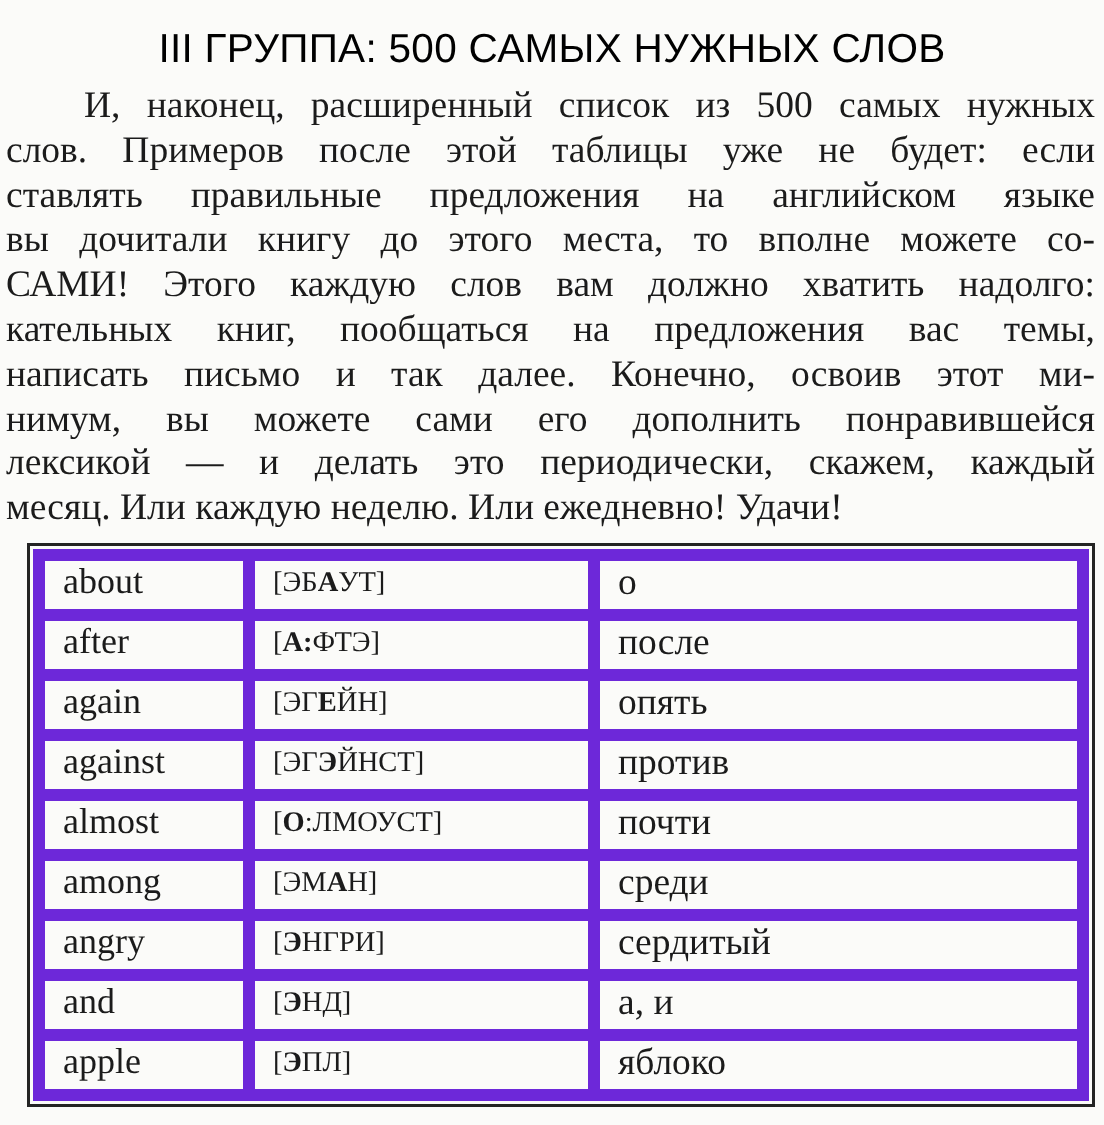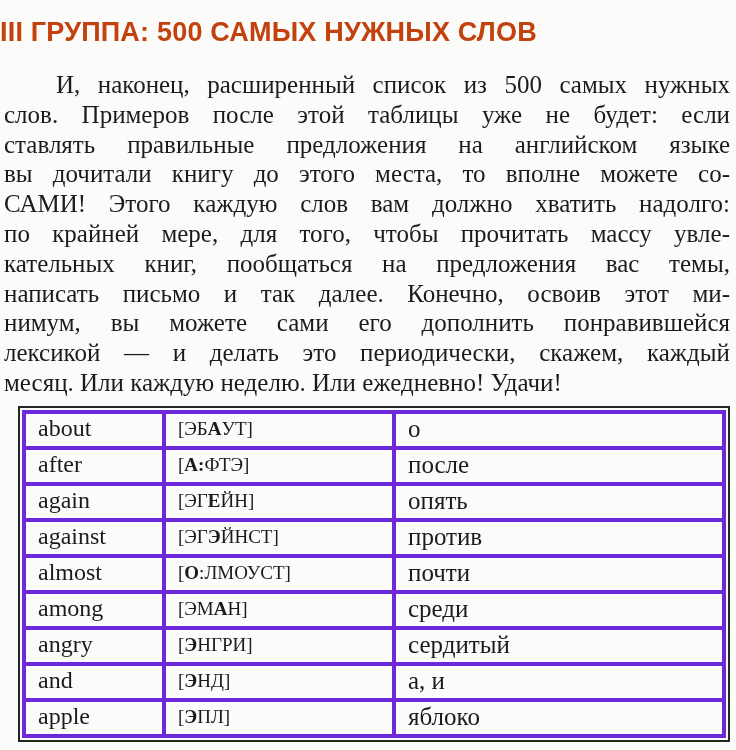--- a/index.html
+++ b/index.html
@@ -13,29 +13,29 @@
     height: 750px;
     background: #fbfbf9;
     color: #1b1b1b;
     font-family: "Liberation Serif", serif;
     overflow: hidden;
   }
   .title {
     margin: 0;
     padding-top: 17px;
     font-family: "Liberation Sans", sans-serif;
-    font-weight: bold;
+    font-weight: normal;
     font-size: 27px;
     line-height: 30px;
-    text-align: left;
+    text-align: center;
     letter-spacing: 0.2px;
-    color: #c2410c;
+    color: #000000;
   }
   .para {
-    margin: 23px 6px 0 4px;
+    margin: 9px 6px 0 4px;
     font-size: 25px;
     line-height: 29.8px;
   }
   .para .line {
     text-align: justify;
     text-align-last: justify;
     white-space: normal;
   }
   .para .line.first {
     text-indent: 52px;
@@ -49,21 +49,21 @@
     padding: 2px;
     background: #fbfbf9;
   }
   table.vocab {
     width: 100%;
     border-collapse: collapse;
     border: 2px solid #242424;
     table-layout: fixed;
   }
   table.vocab td {
-    border: 4px solid #6d28d9;
+    border: 8px solid #6d28d9;
     height: 30px;
     vertical-align: middle;
     padding: 0 6px 2px 12px;
     overflow: hidden;
   }
   col.c-en { width: 140px; }
   col.c-tr { width: 230px; }
   td.en-cell {
     font-size: 24px;
   }
@@ -85,21 +85,20 @@
 <div class="page">
 
   <h1 class="title">III ГРУППА: 500 САМЫХ НУЖНЫХ СЛОВ</h1>
 
   <div class="para" id="paragraph">
       <div class="line first">И, наконец, расширенный список из 500 самых нужных</div>
       <div class="line">слов. Примеров после этой таблицы уже не будет: если</div>
       <div class="line">ставлять правильные предложения на английском языке</div>
       <div class="line">вы дочитали книгу до этого места, то вполне можете со-</div>
       <div class="line">САМИ! Этого каждую слов вам должно хватить надолго:</div>
-      <div class="line">по крайней мере, для того, чтобы прочитать массу увле-</div>
       <div class="line">кательных книг, пообщаться на предложения вас темы,</div>
       <div class="line">написать письмо и так далее. Конечно, освоив этот ми-</div>
       <div class="line">нимум, вы можете сами его дополнить понравившейся</div>
       <div class="line">лексикой — и делать это периодически, скажем, каждый</div>
       <div class="line last">месяц. Или каждую неделю. Или ежедневно! Удачи!</div>
     </div>
 
   <div class="table-wrap">
     <table class="vocab">
       <colgroup>

